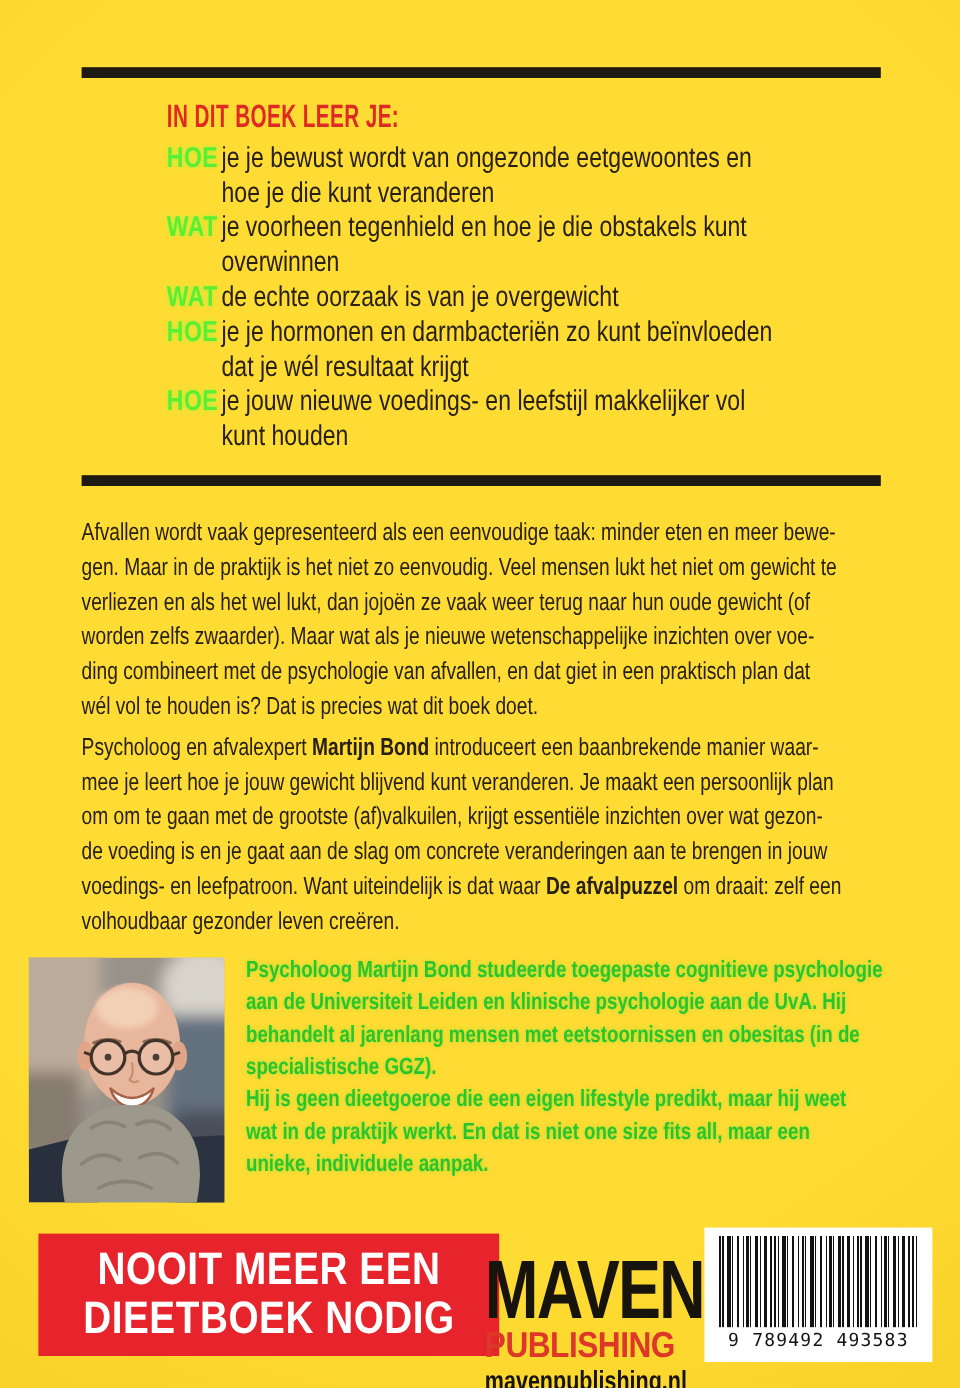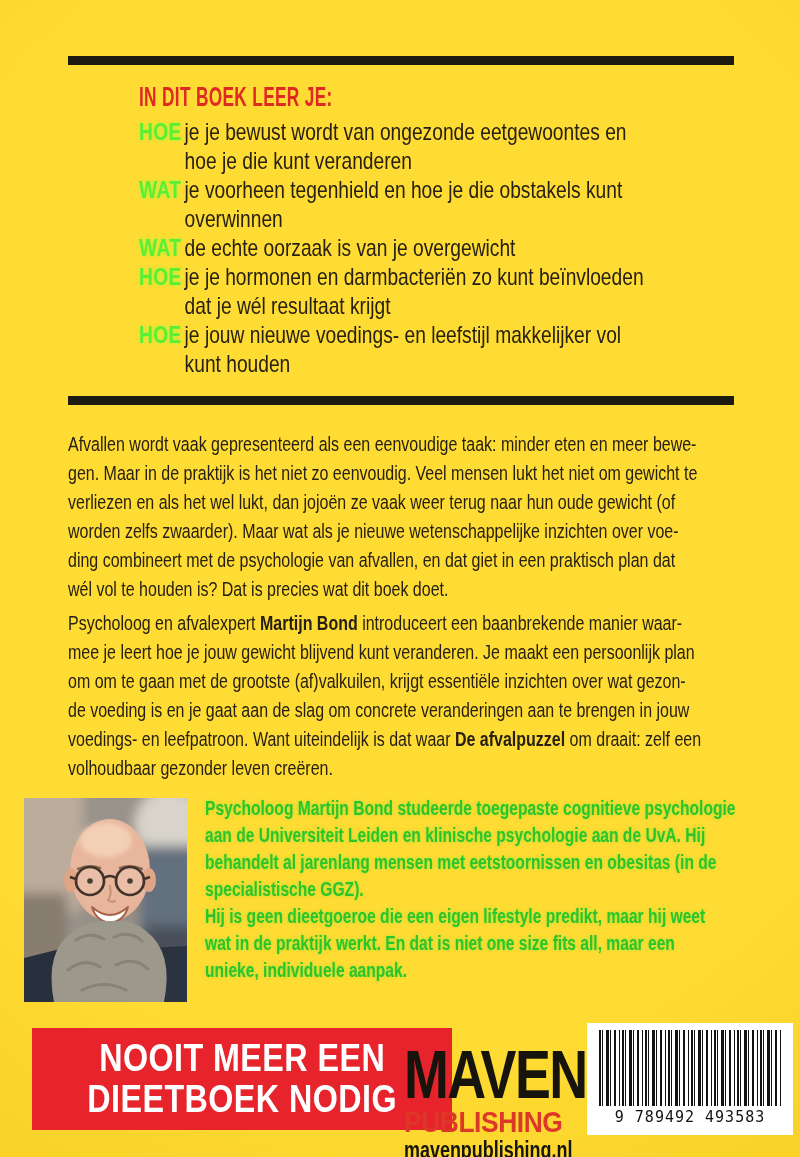--- a/index.html
+++ b/index.html
@@ -33,34 +33,34 @@
   .p2{top:608px;}
   .para b{font-weight:bold;}
 
   
   .photo{left:24px;top:798px;width:163px;height:204px;}
   .bio{left:205px;top:795px;width:700px;transform:scaleX(.80);
     font-size:19.5px;line-height:27px;font-weight:bold;color:#2cc42c;
     text-shadow:0 0 4px rgba(90,230,50,.55);white-space:nowrap;}
 
   
-  .banner{left:32px;top:1028px;width:420px;height:102px;background:#e7242b;
+  .banner{left:32px;top:1028px;width:384px;height:102px;background:#e7242b;
     display:flex;flex-direction:column;justify-content:center;align-items:center;}
   .banner-line{color:#ffffff;font-weight:bold;font-size:38px;line-height:41px;
     white-space:nowrap;transform:scaleX(.85);letter-spacing:.5px;}
 
   .publisher{left:404px;top:1016px;width:190px;margin-top:28px;}
   .maven{font-size:69px;font-weight:bold;color:#17140e;line-height:62px;
     letter-spacing:-2px;white-space:nowrap;transform:scaleX(.78);transform-origin:0 0;}
   .publishing{font-size:30px;font-weight:bold;color:#dd372a;line-height:30px;
     letter-spacing:-.5px;white-space:nowrap;transform:scaleX(.88);transform-origin:0 0;margin-top:1px;}
   .website{font-size:23px;font-weight:bold;color:#17140e;line-height:25px;
     white-space:nowrap;transform:scaleX(.78);transform-origin:0 0;margin-top:1px;}
 
-  .barcode{left:587px;top:1023px;width:206px;height:112px;background:#ffffff;
+  .barcode{left:587px;top:1023px;width:190px;height:112px;background:#ffffff;
     box-sizing:border-box;padding:7px 12px 0 12px;}
   .bars{height:76px;width:100%;
     background:repeating-linear-gradient(90deg,
       #121212 0 2px,#fff 2px 3px,
       #121212 3px 4px,#fff 4px 7px,
       #121212 7px 10px,#fff 10px 11px,
       #121212 11px 12px,#fff 12px 15px,
       #121212 15px 17px,#fff 17px 20px,
       #121212 20px 21px,#fff 21px 23px);}
   .barcode-number{font-family:"DejaVu Sans Mono", monospace;font-size:15px;

